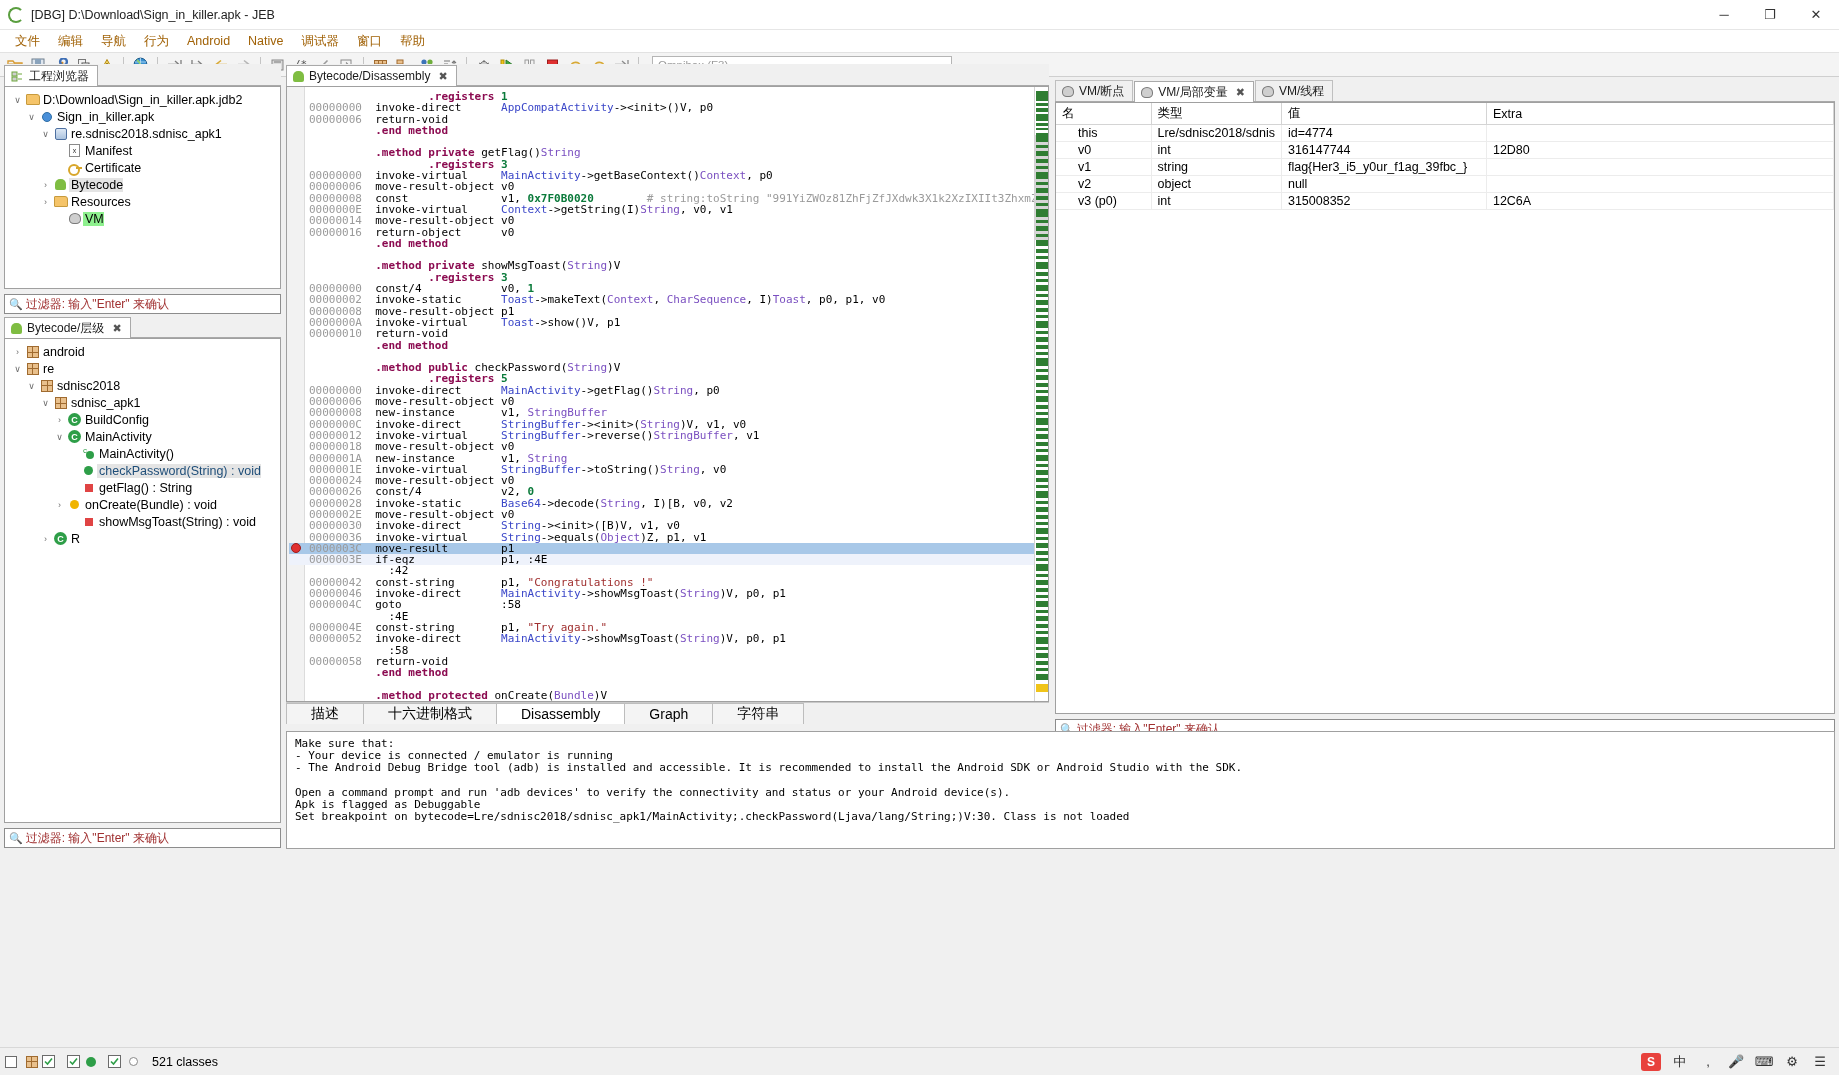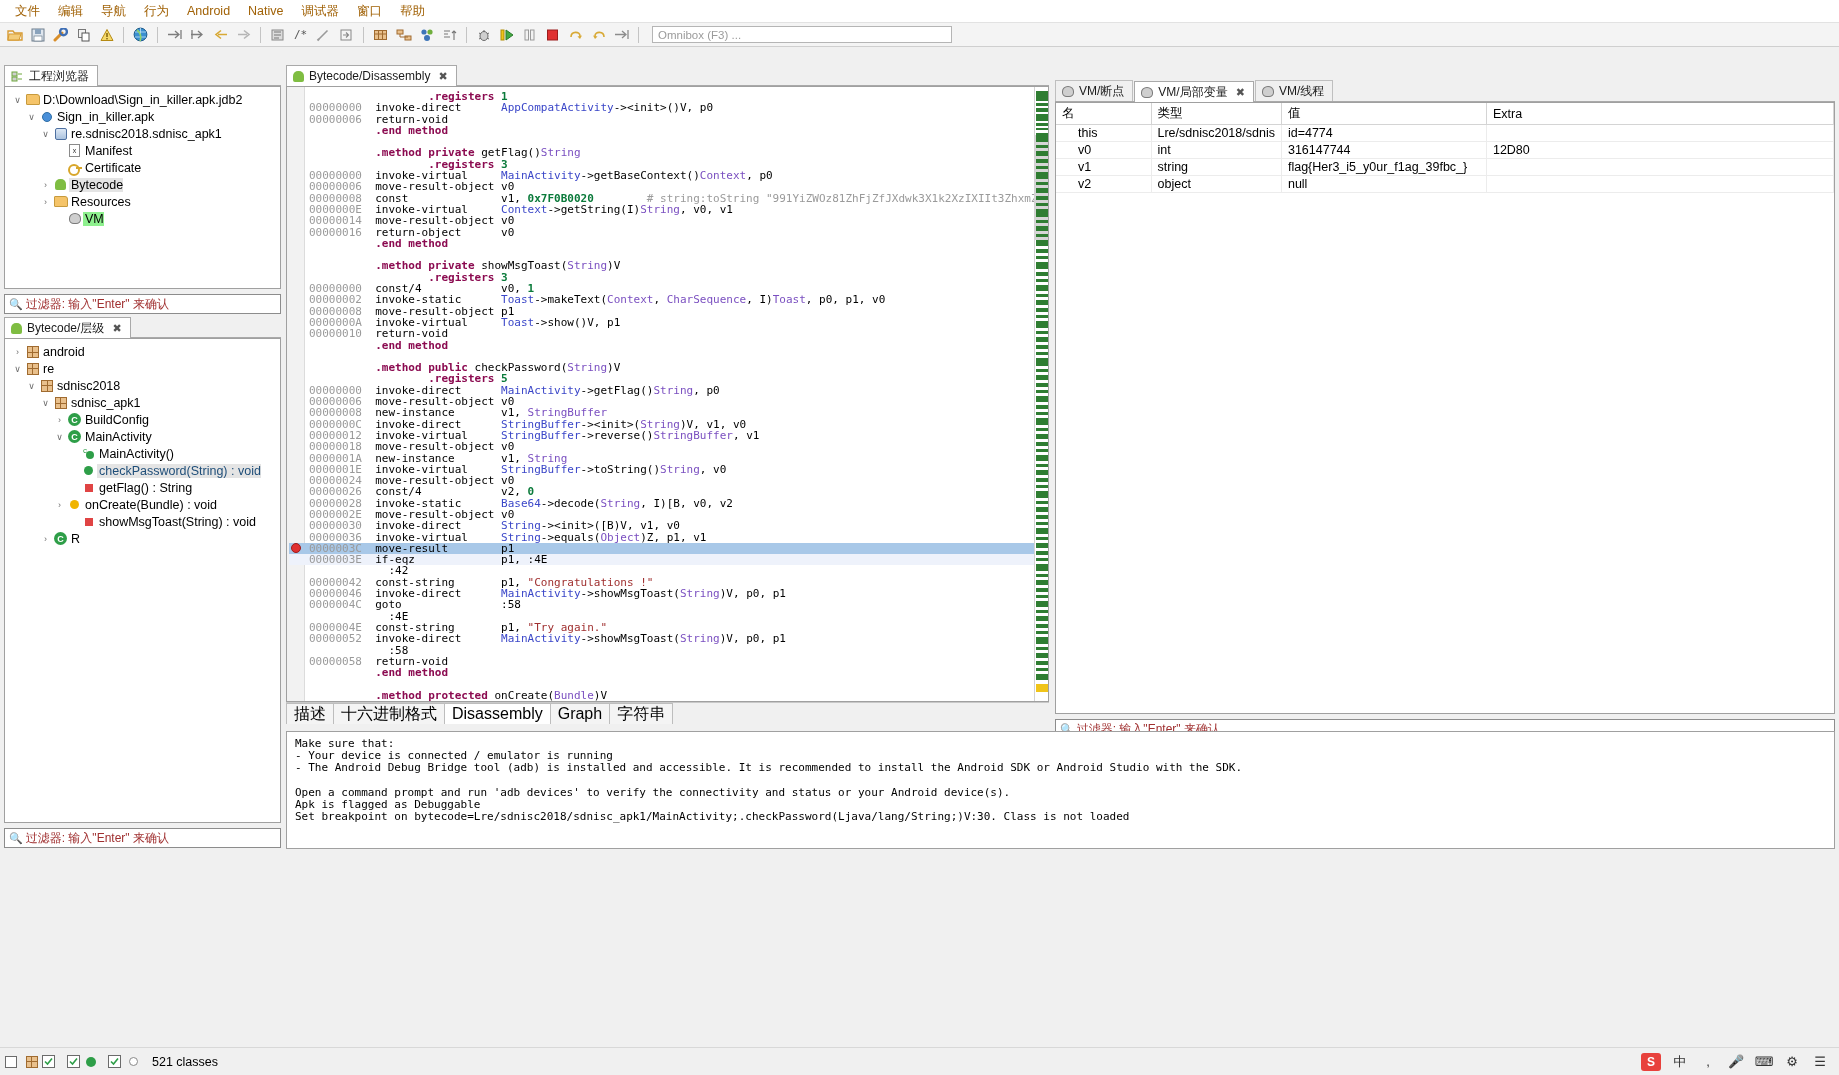--- a/index.html
+++ b/index.html
@@ -164,29 +164,38 @@
   }
   .sb-check { width: 12px; height: 12px; border: 1px solid #6b6b6b; background: #fff; margin: 0 5px; }
   .sb-item { display: flex; align-items: center; margin-left: 4px; }
   .sb-count { margin-left: 14px; font-size: 12.5px; }
   .sb-right { margin-left: auto; display: flex; align-items: center; gap: 10px; padding-right: 10px; }
   .tray-ico { width: 18px; height: 18px; display:flex;align-items:center;justify-content:center; font-size: 13px; color:#333; }
   .tray-red { background: #e8413c; color: #fff; border-radius: 3px; width: 20px; height: 18px; font-weight: bold; font-size: 12px; }
   .editor-tabs-bottom {
     height: 22px; display: flex; align-items: center; border-top: 1px solid #c8c8c8; background: #f0f0f0;
   }
-  .btab { height: 21px; display: flex; align-items: center; padding: 0 7px; font-size: 16px;
+  .btab { height: 21px; display: flex; align-items: center; padding: 0 24px; font-size: 14px;
           border: 1px solid #bdbdbd; border-bottom: none; background: #f4f4f4; margin-right: -1px; }
   .btab.active { background: #fff; }
 </style>
 </head>
 <body>
 
 <div id="app">
 
+  <div class="titlebar">
+    <div class="tb-icon"></div>
+    <div class="tb-text">[DBG] D:\Download\Sign_in_killer.apk - JEB</div>
+    <div class="win-btns">
+      <div class="win-btn">─</div>
+      <div class="win-btn">❐</div>
+      <div class="win-btn close">✕</div>
+    </div>
+  </div>
 
   <div class="menubar">
     <div class="mi">文件</div>
     <div class="mi">编辑</div>
     <div class="mi">导航</div>
     <div class="mi">行为</div>
     <div class="mi">Android</div>
     <div class="mi">Native</div>
     <div class="mi">调试器</div>
     <div class="mi">窗口</div>
@@ -689,20 +698,26 @@
               <td>string</td>
               <td>flag{Her3_i5_y0ur_f1ag_39fbc_}</td>
               <td></td>
             </tr>
             <tr>
               <td class="name">v2</td>
               <td>object</td>
               <td>null</td>
               <td></td>
             </tr>
+            <tr>
+              <td class="name">v3 (p0)</td>
+              <td>int</td>
+              <td>315008352</td>
+              <td>12C6A</td>
+            </tr>
           </tbody>
       </table>
     </div>
     <div class="filterbox" style="margin-top:5px;">
       <span class="mag">🔍</span>
       <span>过滤器: 输入"Enter" 来确认</span>
     </div>
   </div>
 
   <div class="panel" style="left:286px; top:731px; width:1549px; height:140px;">

